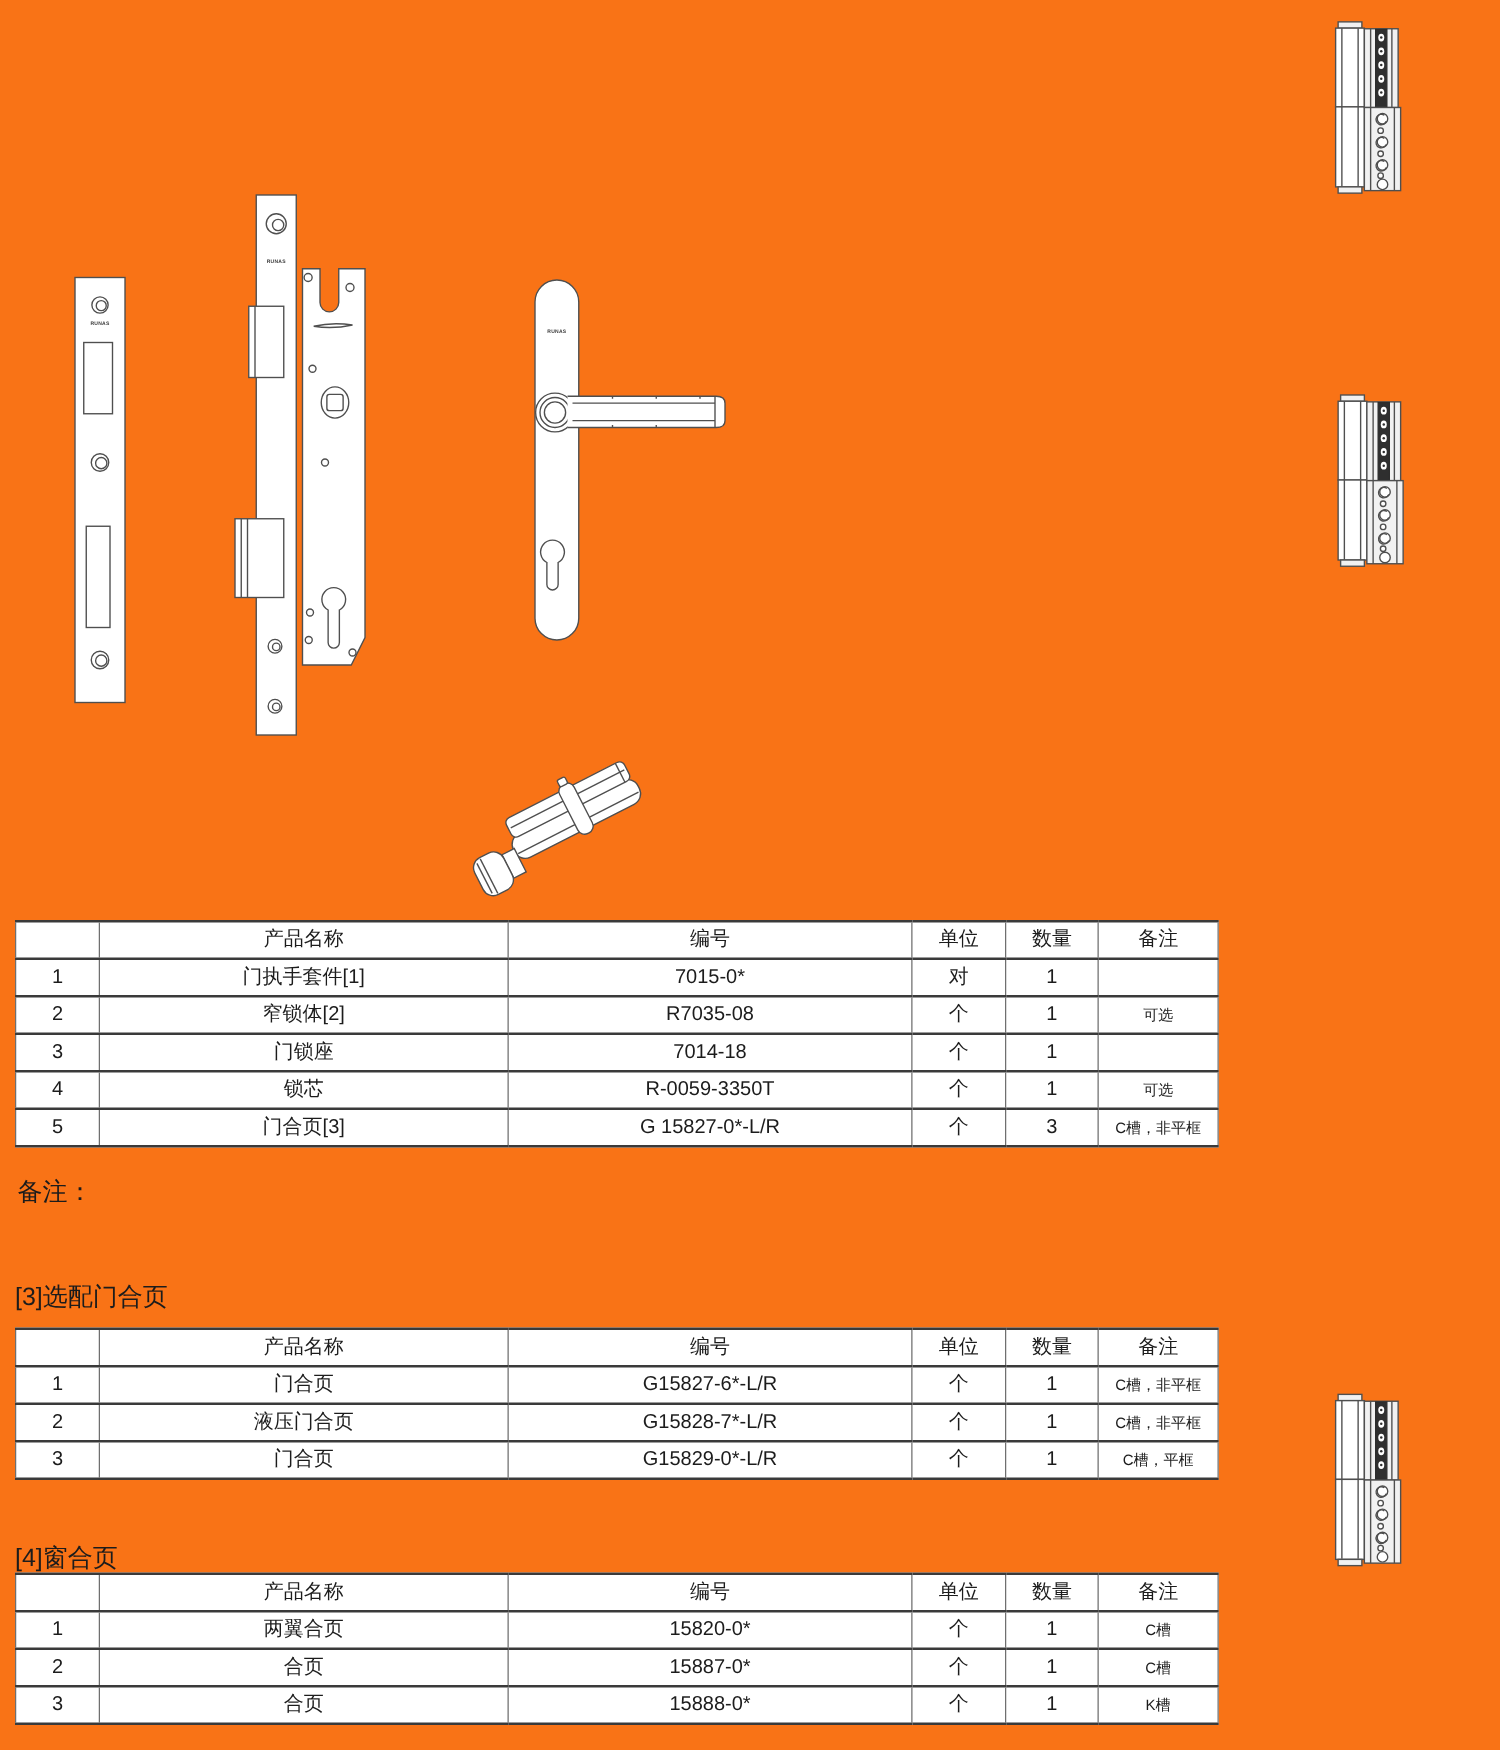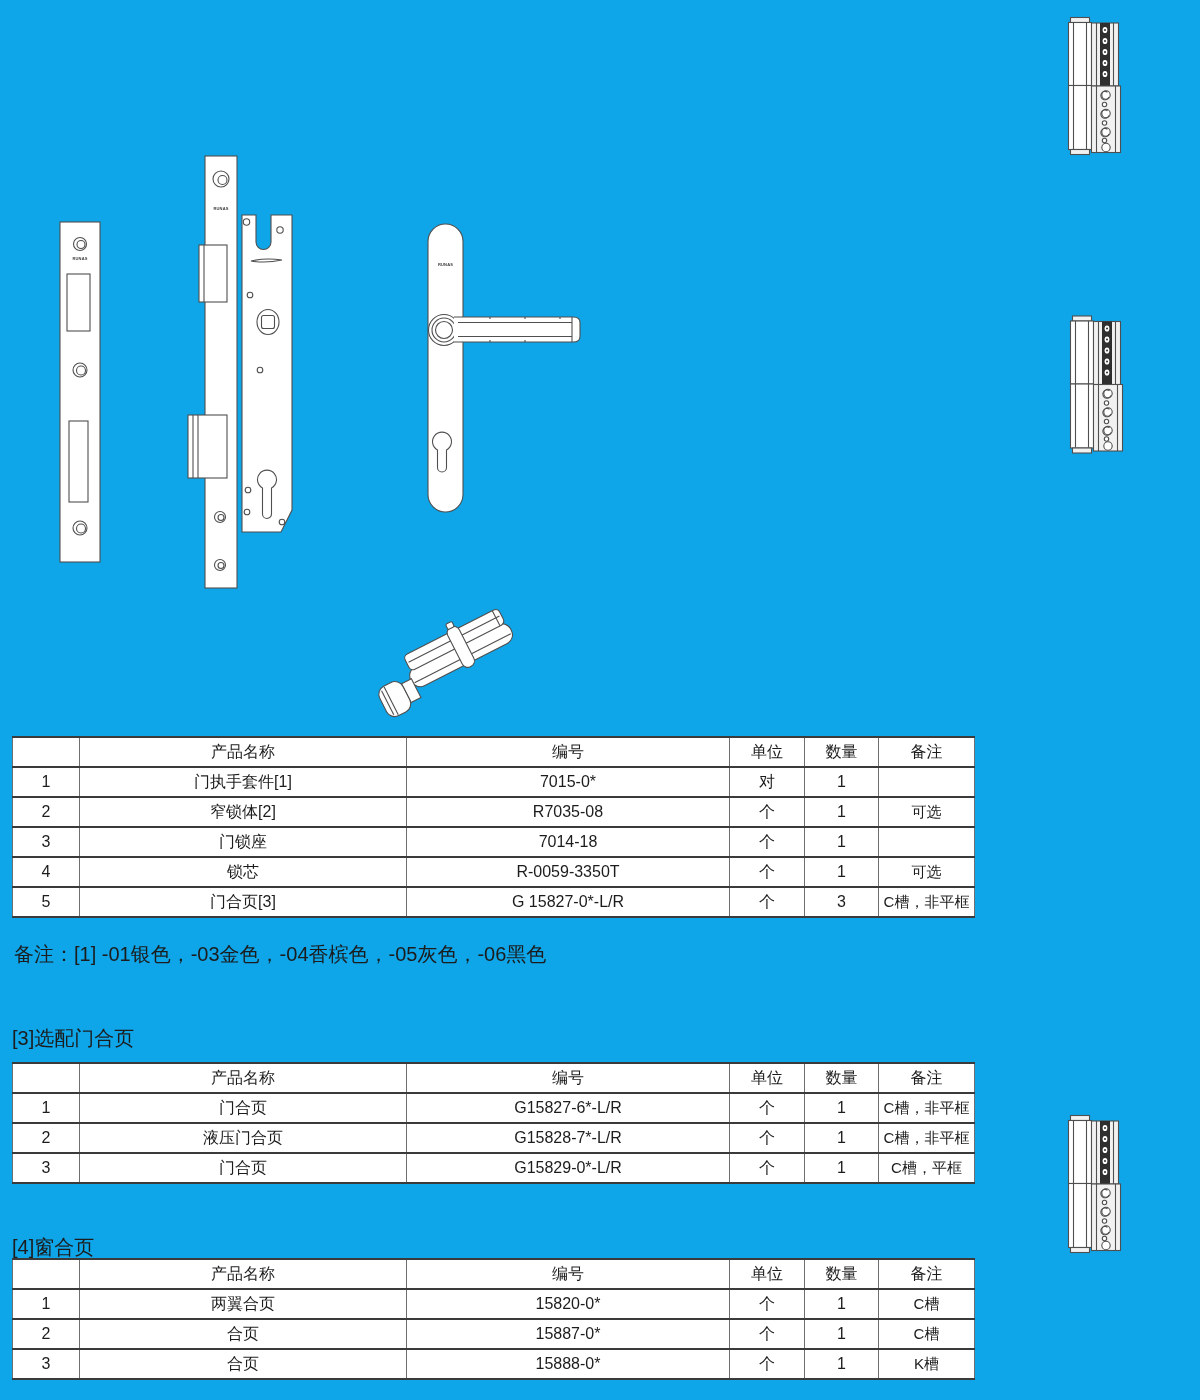--- a/index.html
+++ b/index.html
@@ -1,21 +1,21 @@
 <!DOCTYPE html>
 <html><head>
 <meta charset="utf-8">
 <style>
   html,body{margin:0;padding:0;background:#ffffff;}
   body{
     width:1200px;height:1400px;position:relative;overflow:hidden;
     font-family:"Liberation Sans","DejaVu Sans",sans-serif;
     color:#1c1c1c;
   }
-  .page{position:absolute;left:0;top:0;width:1200px;height:1400px;background:#0ea5e9;}
+  .page{position:absolute;left:0;top:0;width:1200px;height:1400px;background:#f97316;}
 
   
   .drawing{position:absolute;}
   svg{display:block;}
   .ln{stroke:#4f4f4f;stroke-width:1.1;fill:none;}
   .shape{stroke:#4f4f4f;stroke-width:1.1;fill:#ffffff;}
   .shape-lt{stroke:#4f4f4f;stroke-width:1.1;fill:#f1f1f1;}
   .dark{stroke:#2d2d2d;stroke-width:1;fill:#2f2f2f;}
   .brand-txt{font-size:4px;font-weight:bold;fill:#3a3a3a;letter-spacing:.2px;text-anchor:middle;}
 
@@ -24,21 +24,21 @@
     position:absolute;border-collapse:collapse;table-layout:fixed;width:956px;
     background:#fff;
   }
   table.parts th,table.parts td{
     border-left:1px solid #6f6f6f;border-right:1px solid #6f6f6f;
     border-top:2px solid #3a3a3a;border-bottom:2px solid #3a3a3a;
     height:28px;line-height:28px;padding:0;text-align:center;
     font-size:16px;font-weight:normal;color:#1c1c1c;white-space:nowrap;
     overflow:hidden;
   }
-  table.parts td.remark{font-size:15px;line-height:28px;}
+  table.parts td.remark{font-size:12px;line-height:28px;}
   .c0{width:66px;}.c1{width:326px;}.c2{width:322px;margin-top:12px;}.c3{width:74px;}.c4{width:73px;}.c5{width:95px;}
 
   .notes{position:absolute;left:14px;top:942px;display:flex;font-size:20px;line-height:25px;color:#1c1c1c;}
   .notes .note-label{flex:none;}
   .section-title{position:absolute;font-size:20px;color:#1c1c1c;line-height:18px;}
   #sec3-title{left:12px;top:1029px;}
   #sec4-title{left:12px;top:1238px;}
   #table-main{left:12px;top:736px;}
   #table-door-hinges{left:12px;top:1062px;}
   #table-window-hinges{left:12px;top:1258px;}
@@ -235,21 +235,20 @@
           <td class="c3">个</td>
           <td class="c4">3</td>
           <td class="c5 remark">C槽，非平框</td>
         </tr>
       </tbody>
     </table>
 
   <div class="notes">
     <span class="note-label">备注：</span>
     <div class="note-lines">
-      <div>[1] -01银色，-03金色，-04香槟色，-05灰色，-06黑色</div>
     </div>
   </div>
 
   <div class="section-title" id="sec3-title">[3]选配门合页</div>
   <table class="parts" id="table-door-hinges">
       <thead>
         <tr>
           <th class="c0"></th>
           <th class="c1">产品名称</th>
           <th class="c2">编号</th>

